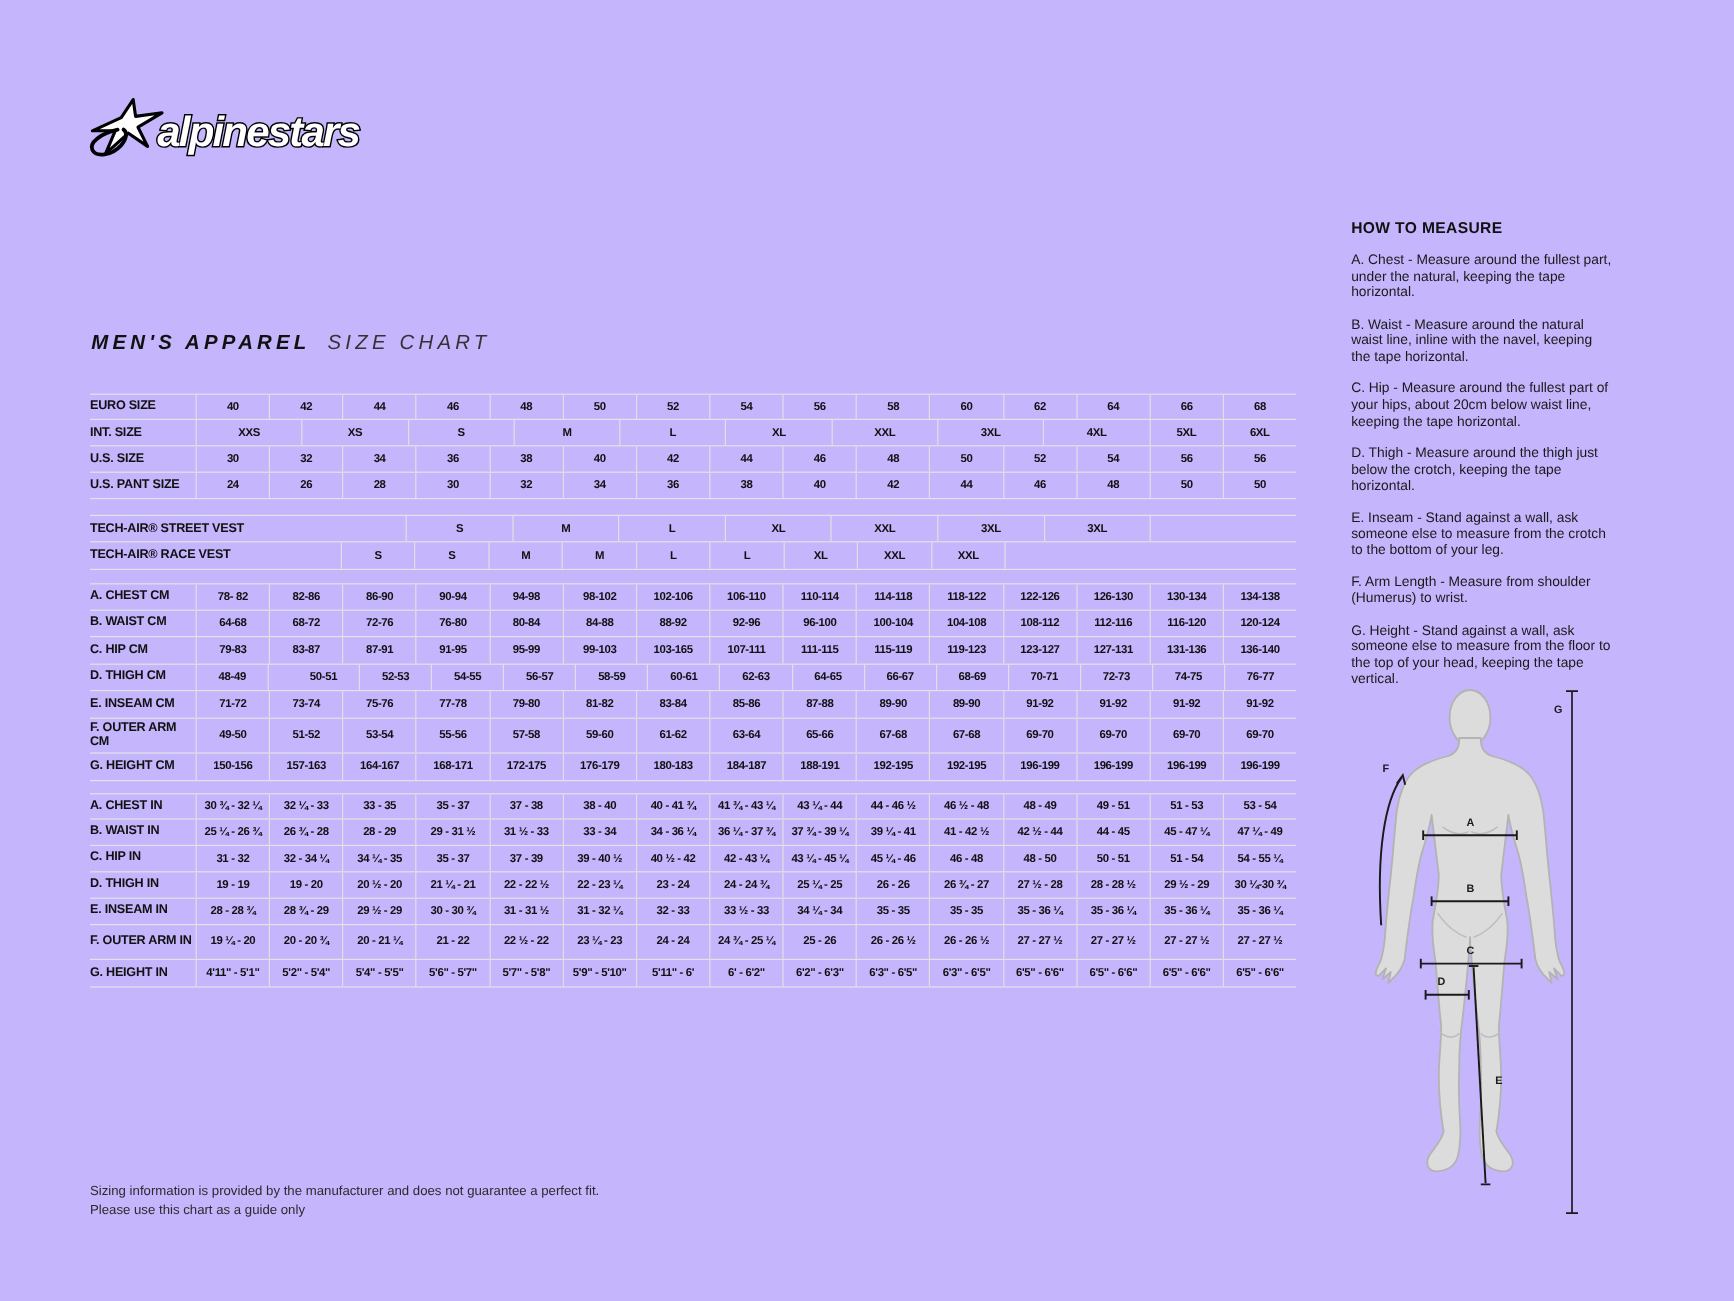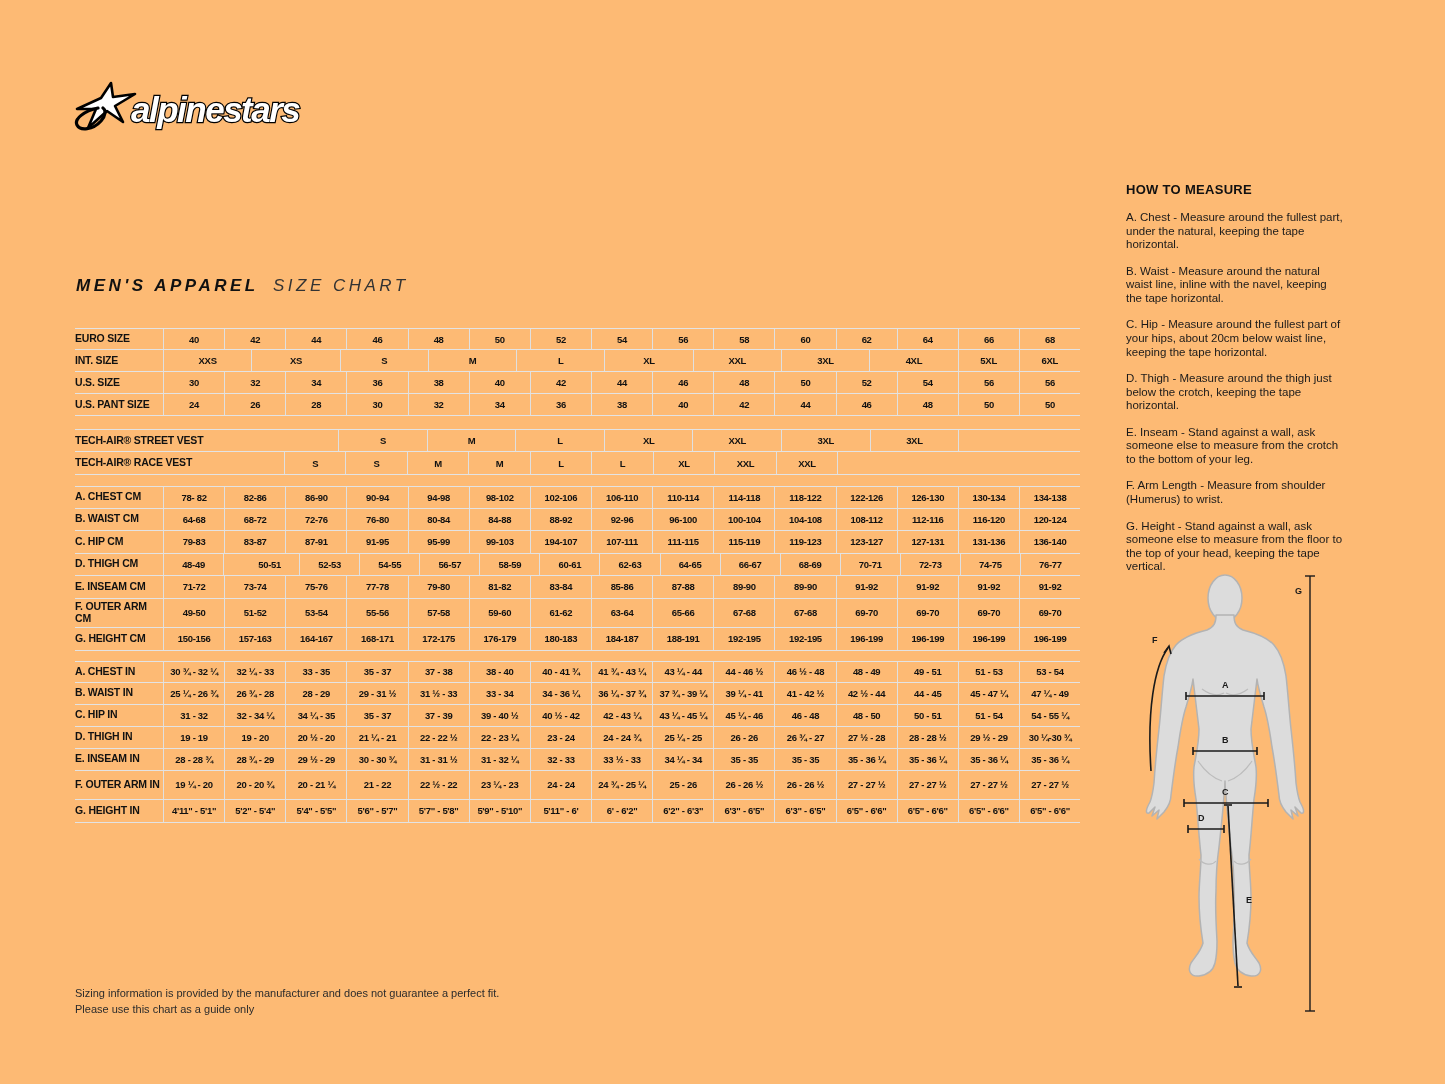--- a/index.html
+++ b/index.html
@@ -1,17 +1,17 @@
 <!DOCTYPE html>
 <html><head>
 <meta charset="utf-8">
 <style>
   html,body { margin:0; padding:0; background:#fff; }
   .page {
-    position:relative; width:1445px; height:1084px; background:#fdba74; overflow:hidden;
+    position:relative; width:1445px; height:1084px; background:#c4b5fd; overflow:hidden;
     font-family:"Liberation Sans", sans-serif; color:#111;
   }
   
   .logo { position:absolute; left:73px; top:80px; }
   
   .title { position:absolute; left:76px; top:276px; font-size:17px; font-style:italic; letter-spacing:3.5px; white-space:nowrap; }
   .title .t-main { font-weight:bold; color:#111; }
   .title .t-sub  { font-weight:normal; color:#333; margin-left:6px; }
   
   .size-table { position:absolute; left:75px; top:328px; width:1005px; }
@@ -210,21 +210,21 @@
       </div>
       <div class="trow" style="height: 22.5px;">
         <div class="tlabel">C. HIP CM</div>
         <div class="tcells">
           <div class="tcell" style="flex-grow: 1;">79-83</div>
           <div class="tcell" style="flex-grow: 1;">83-87</div>
           <div class="tcell" style="flex-grow: 1;">87-91</div>
           <div class="tcell" style="flex-grow: 1;">91-95</div>
           <div class="tcell" style="flex-grow: 1;">95-99</div>
           <div class="tcell" style="flex-grow: 1;">99-103</div>
-          <div class="tcell" style="flex-grow: 1;">194-107</div>
+          <div class="tcell" style="flex-grow: 1;">103-165</div>
           <div class="tcell" style="flex-grow: 1;">107-111</div>
           <div class="tcell" style="flex-grow: 1;">111-115</div>
           <div class="tcell" style="flex-grow: 1;">115-119</div>
           <div class="tcell" style="flex-grow: 1;">119-123</div>
           <div class="tcell" style="flex-grow: 1;">123-127</div>
           <div class="tcell" style="flex-grow: 1;">127-131</div>
           <div class="tcell" style="flex-grow: 1;">131-136</div>
           <div class="tcell" style="flex-grow: 1;">136-140</div>
         </div>
       </div>

